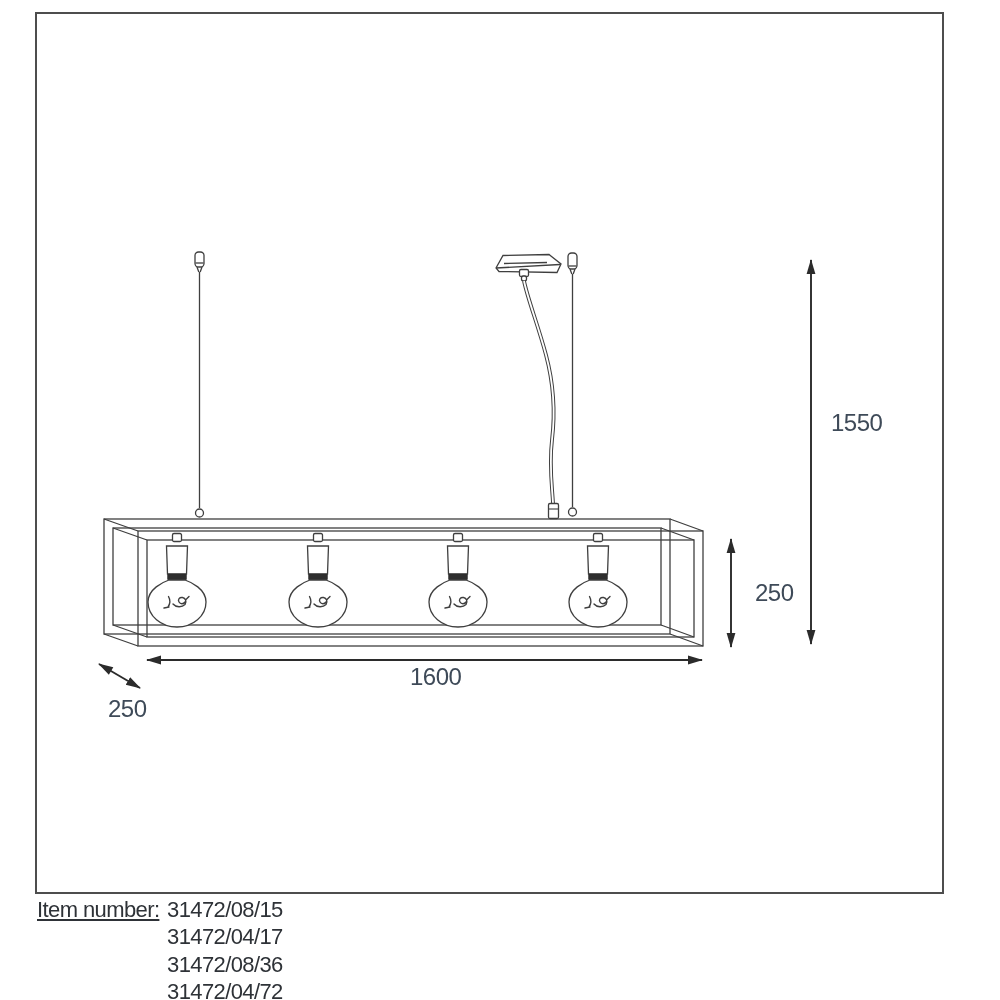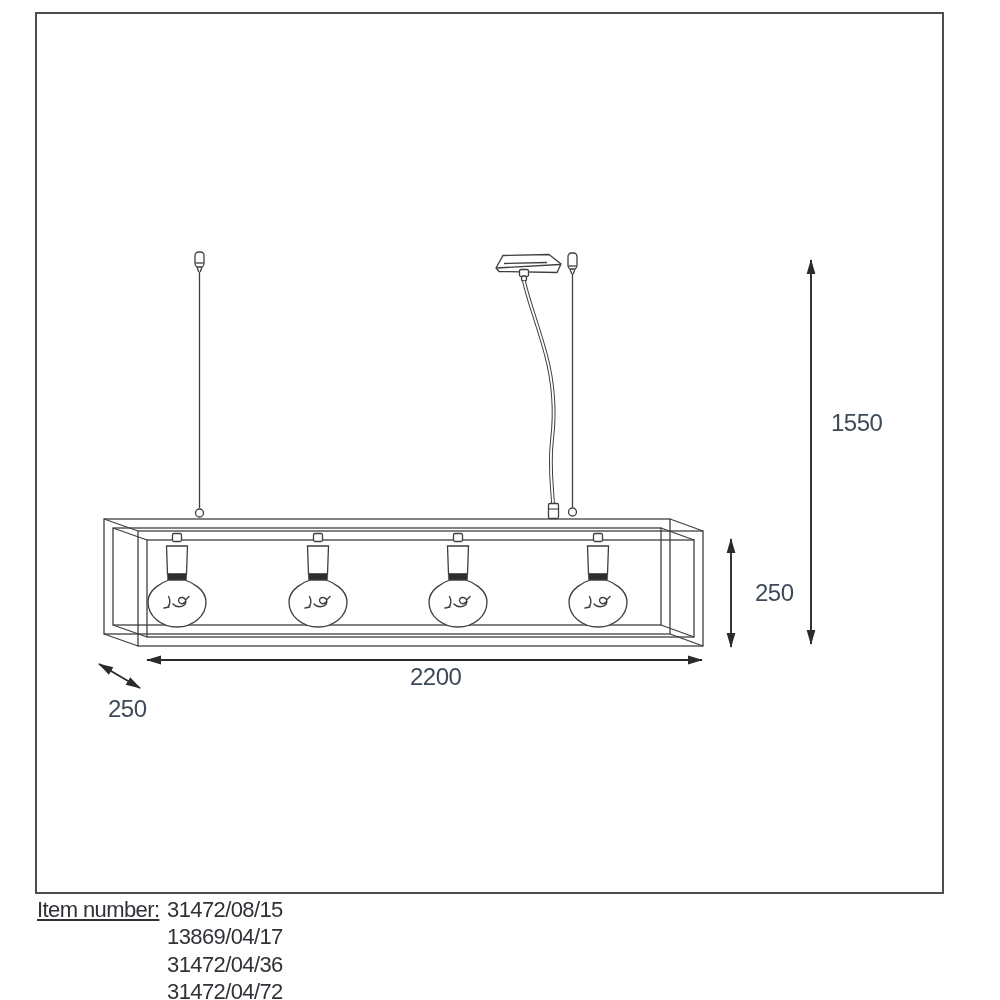--- a/index.html
+++ b/index.html
@@ -117,20 +117,20 @@
     <g stroke="#2b2b2b" stroke-width="1.9" fill="none">
       <line x1="811" y1="260" x2="811" y2="644" marker-start="url(#ahr)" marker-end="url(#ah)"></line>
       <line x1="731" y1="539" x2="731" y2="647" marker-start="url(#ahr)" marker-end="url(#ah)"></line>
       <line x1="147" y1="660" x2="702" y2="660" marker-start="url(#ahr)" marker-end="url(#ah)"></line>
       <line x1="99" y1="664" x2="140" y2="688" marker-start="url(#ahr)" marker-end="url(#ah)"></line>
     </g>
   </svg>
 
   <div class="dim dim-1550">1550</div>
   <div class="dim dim-250r">250</div>
-  <div class="dim dim-1200">2200</div>
+  <div class="dim dim-1200">1600</div>
   <div class="dim dim-250d">250</div>
 
   <div class="item-block">
-    <span class="item-label">Item number:</span><span class="item-numbers"><span>31472/08/15</span><span>13869/04/17</span><span>31472/04/36</span><span>31472/04/72</span></span>
+    <span class="item-label">Item number:</span><span class="item-numbers"><span>31472/08/15</span><span>31472/04/17</span><span>31472/08/36</span><span>31472/04/72</span></span>
   </div>
 
 </div>
 
 </body></html>

